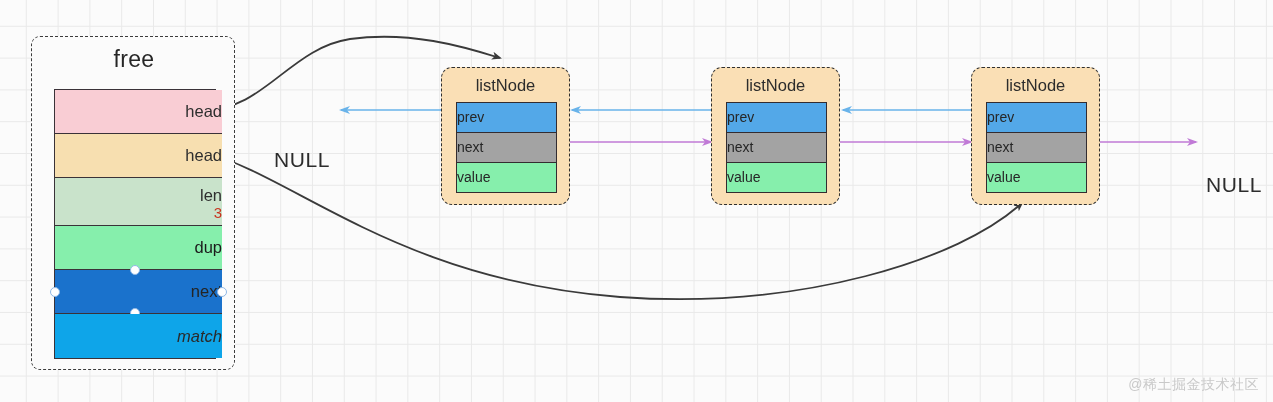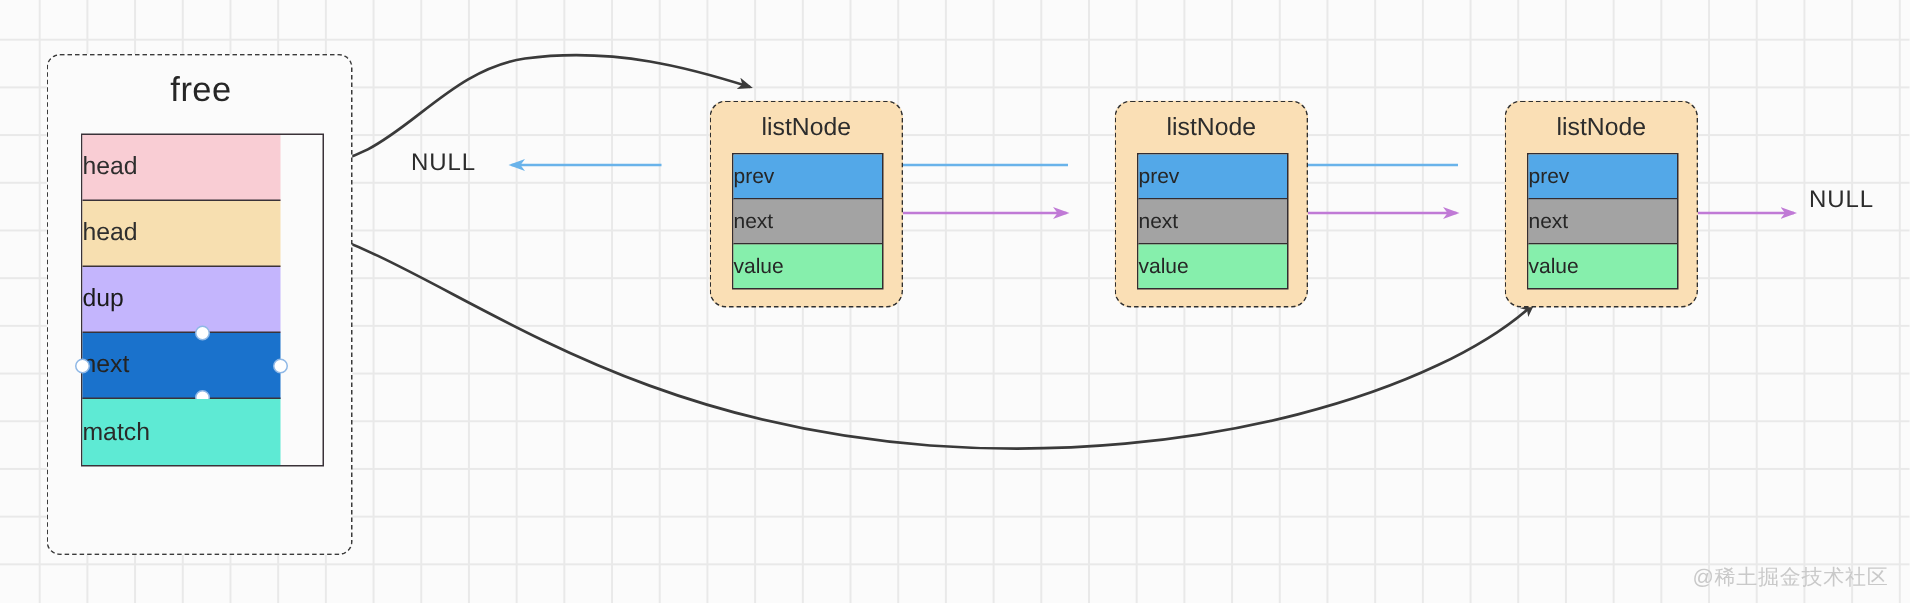--- a/index.html
+++ b/index.html
@@ -58,37 +58,37 @@
   .list-fields {
     position: absolute;
     left: 22px;
     top: 52px;
     width: 160px;
     border: 1.4px solid #3a3238;
     box-sizing: content-box;
   }
   .field {
     position: relative;
-    width: 132px;
+    width: 167px;
     box-sizing: border-box;
     display: flex;
     flex-direction: column;
-    align-items: flex-start;
+    align-items: flex-end;
     justify-content: center;
     font-size: 16.5px;
     color: #2e2e2e;
     border-bottom: 1.4px solid #3a3238;
   }
   .field:last-child { border-bottom: none; }
   .field-head   { height: 44px; background: #f9cdd4; }
   .field-tail   { height: 44px; background: #f7dfb0; }
   .field-len    { height: 48px; background: #c9e3cb; padding-top: 2px; }
-  .field-dup    { height: 44px; background: #c4b5fd; color: #1b1b1b; }
+  .field-dup    { height: 44px; background: #86efac; color: #1b1b1b; }
   .field-free   { height: 44px; background: #1a72cc; color: #242424; }
-  .field-match  { height: 44px; background: #5eead4; color: #2a2a2a; }
+  .field-match  { height: 44px; background: #0ea5e9; color: #2a2a2a; font-style: italic; }
   .field-len .len-value {
     color: #c8341f;
     font-size: 15px;
     line-height: 15px;
     margin-top: 1px;
   }
   .field-len .len-label { line-height: 18px; }
 
   
   .handle {
@@ -107,21 +107,20 @@
 
   
   .node {
     position: absolute;
     width: 129px;
     height: 138px;
     border: 1.8px dashed #2f2f2f;
     border-radius: 11px;
     background: #fadfb5;
     box-sizing: border-box;
-    margin-left: 32px;
   }
   .node-title {
     position: absolute;
     left: 0;
     top: 8px;
     width: 100%;
     text-align: center;
     font-size: 16.5px;
     color: #2c2c2c;
   }
@@ -141,23 +140,24 @@
     border-bottom: 1.5px solid #332c30;
   }
   .node-field:last-child { border-bottom: none; }
   .nf-prev  { background: #53a8e8; }
   .nf-next  { background: #a3a3a3; }
   .nf-value { background: #86efac; }
 
   
   .null-label {
     position: absolute;
-    font-size: 16px;
+    font-size: 21px;
     color: #2c2c2c;
     letter-spacing: 0.6px;
+    margin-top: 48px;
   }
   .null-left  { left: 274px;  top: 100px; }
   .null-right { left: 1206px; top: 125px; }
 
   
   .watermark {
     position: absolute;
     right: 14px;
     bottom: 8px;
     font-size: 14px;
@@ -206,20 +206,24 @@
     <div class="list-fields">
 
       <div class="field field-head">
         <span>head</span>
       </div>
 
       <div class="field field-tail">
         <span>head</span>
       </div>
 
+      <div class="field field-len">
+        <span class="len-label">len</span>
+        <span class="len-value">3</span>
+      </div>
 
       <div class="field field-dup">
         <span>dup</span>
       </div>
 
       <div class="field field-free">
         <span>next</span>
         <span class="handle h-top"></span>
         <span class="handle h-bottom"></span>
         <span class="handle h-left"></span>

